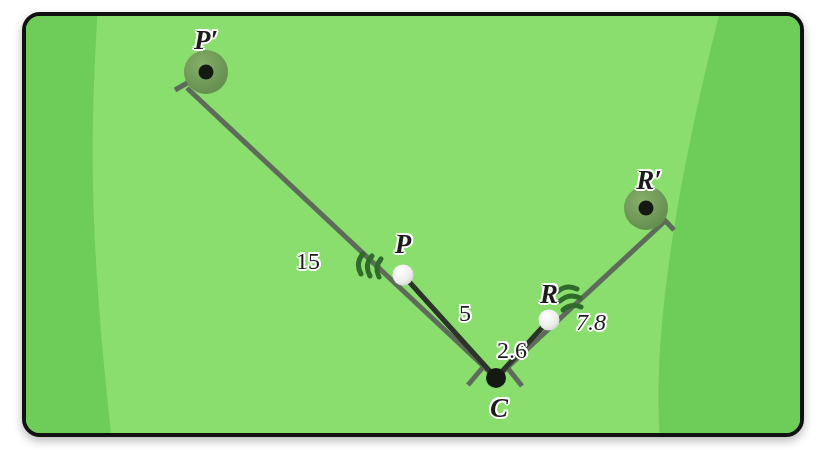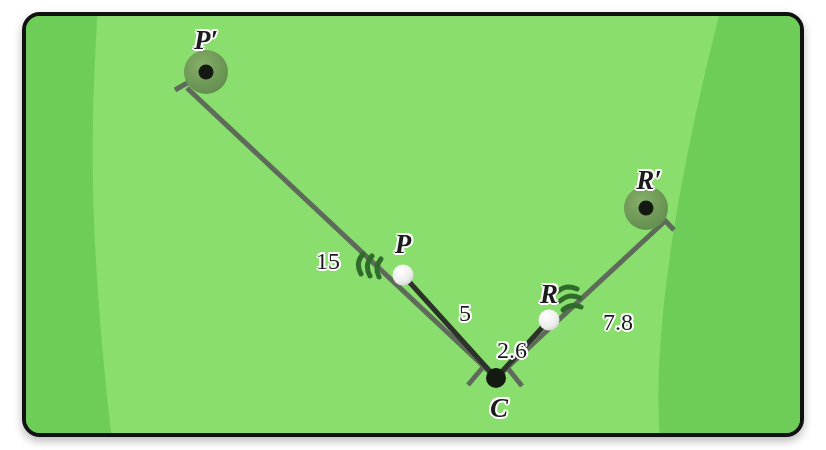--- a/index.html
+++ b/index.html
@@ -140,21 +140,21 @@
   <div class="lbl pt-label" style="left:206px; top:40px; transform:translate(-50%,-50%);">P′</div>
 
   <div class="lbl pt-label" style="left:403px; top:244px; transform:translate(-50%,-50%);">P</div>
 
   <div class="lbl pt-label" style="left:549px; top:294px; transform:translate(-50%,-50%);">R</div>
 
   <div class="lbl pt-label" style="left:649px; top:180px; transform:translate(-50%,-50%);">R′</div>
 
   <div class="lbl pt-label" style="left:499px; top:408px; transform:translate(-50%,-50%);">C</div>
 
-  <div class="num-label" style="left:328px; top:261px; transform:translate(-50%,-50%);">15</div>
+  <div class="num-label" style="left:308px; top:261px; transform:translate(-50%,-50%);">15</div>
 
   <div class="num-label" style="left:465px; top:313px; transform:translate(-50%,-50%);">5</div>
 
   <div class="num-label" style="left:512px; top:338px; transform:translate(-50%,-50%);margin-top:12px;">2.6</div>
 
-  <div class="num-label" style="left:618px; top:322px; transform:translate(-50%,-50%);">7.8</div>
+  <div class="num-label" style="left:591px; top:322px; transform:translate(-50%,-50%);font-style:italic;">7.8</div>
 
 </div>
 
 </body></html>

